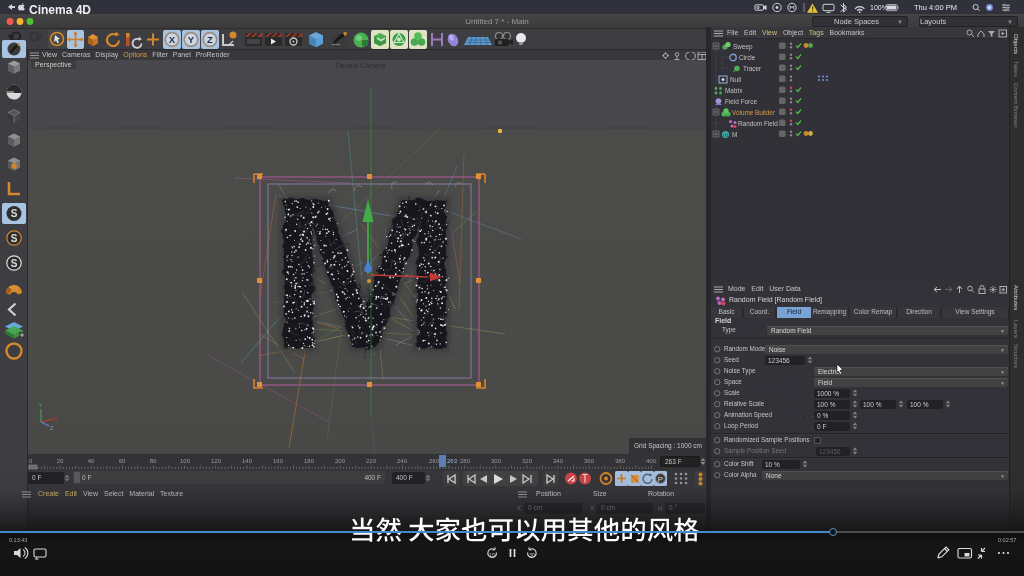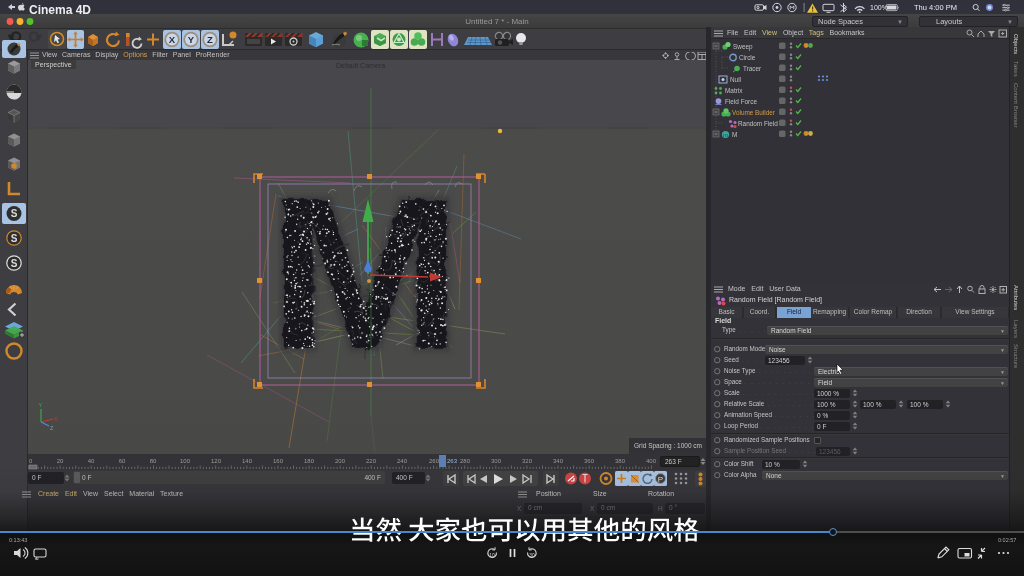--- a/index.html
+++ b/index.html
@@ -67,22 +67,22 @@
  </svg>
 </div>
 
 <div class="abs" style="left:0;top:14px;width:1024px;height:15px;background:linear-gradient(#454545,#3b3b3b);border-bottom:1px solid #2c2c2c">
  <svg class="abs" style="left:6px;top:3px" width="34" height="9" viewBox="0 0 34 9">
   <circle cx="4" cy="4.5" r="3.4" fill="#f15b51"></circle>
         <circle cx="14" cy="4.5" r="3.4" fill="#f5b32e"></circle>
         <circle cx="24" cy="4.5" r="3.4" fill="#53c22b"></circle>
  </svg>
  <div class="abs" style="left:437px;top:3px;width:120px;text-align:center;font-size:8px;color:#9a9a9a">Untitled 7 * - Main</div>
- <div class="abs" style="left:812px;top:1.5px;width:96px;height:11px;background:#323137;border:1px solid #222126;border-radius:2px;color:#cacaca;font-size:7.5px;line-height:10px;padding-left:5px">Node Spaces<span style="position:absolute;right:4px;top:0;color:#888;font-size:6px">▼</span></div>
- <div class="abs" style="left:919px;top:1.5px;width:99px;height:11px;background:#323137;border:1px solid #222126;border-radius:2px;color:#cacaca;font-size:7.5px;line-height:10px;padding-left:16px">Layouts<span style="position:absolute;right:4px;top:0;color:#888;font-size:6px">▼</span></div>
+ <div class="abs" style="left:812px;top:1.5px;width:96px;height:11px;background:#323137;border:1px solid #222126;border-radius:2px;color:#cacaca;font-size:7.5px;line-height:10px;padding-left:21px">Node Spaces<span style="position:absolute;right:4px;top:0;color:#888;font-size:6px">▼</span></div>
+ <div class="abs" style="left:919px;top:1.5px;width:99px;height:11px;background:#323137;border:1px solid #222126;border-radius:2px;color:#cacaca;font-size:7.5px;line-height:10px;padding-left:0">Layouts<span style="position:absolute;right:4px;top:0;color:#888;font-size:6px">▼</span></div>
 </div>
 
 <div class="abs" style="left:0;top:29px;width:1024px;height:21px;background:#3e3d42;border-bottom:1px solid #2a292e"></div>
 <svg class="abs" style="left:0;top:29px" width="540" height="21" viewBox="0 0 540 21">
  <g>
         <circle cx="16" cy="7.5" r="4.2" fill="none" stroke="#232323" stroke-width="2.2"></circle>
         <path d="M7.5 5.5l7 .8-3.8 5.8z" fill="#232323"></path>
       </g>
  <g opacity=".5">
         <circle cx="34" cy="7.5" r="4.2" fill="none" stroke="#2e2e2e" stroke-width="2.2"></circle>

